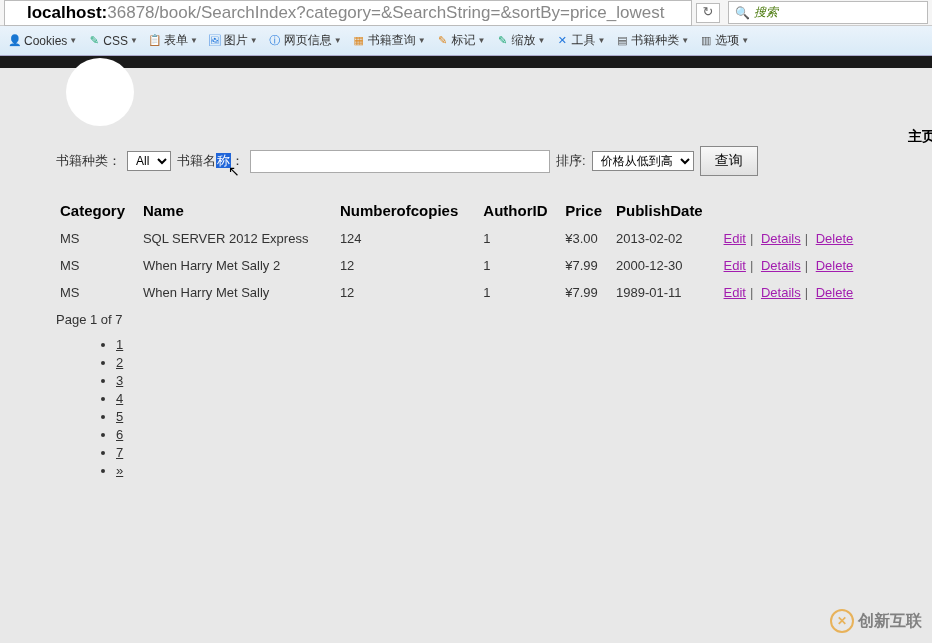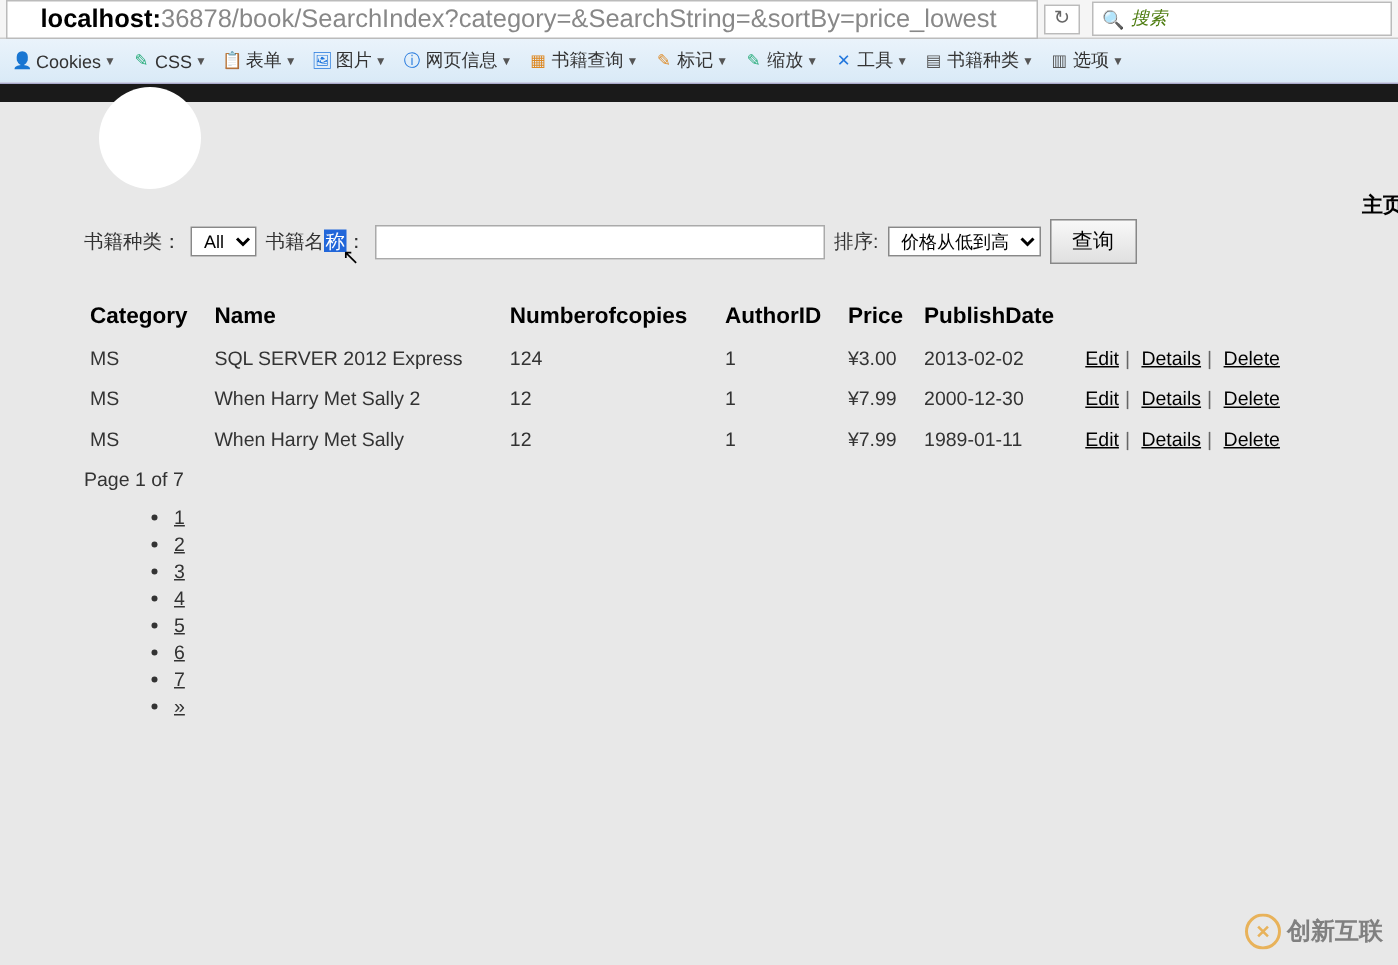--- a/index.html
+++ b/index.html
@@ -33,21 +33,21 @@
     .search-form { display: flex; align-items: center; gap: 6px; margin: 20px 0; font-size: 13px; }
     .form-label { color: #333; }
     .selected-char { background: #2166d9; color: #fff; padding: 0 1px; }
     .form-select { border: 1px solid #888; padding: 1px 4px; font-size: 12px; background: #fff; }
     .form-text { border: 1px solid #aaa; padding: 3px 6px; width: 300px; background: #fff; }
     .form-btn { border: 1px solid #888; background: linear-gradient(#f8f8f8, #e0e0e0); padding: 5px 14px; font-size: 14px; cursor: pointer; font-family: inherit; }
     
     .data-table { width: 100%; border-collapse: collapse; margin-top: 20px; }
     .data-table th { text-align: left; font-weight: bold; padding: 6px 4px; font-size: 15px; color: #000; }
     .data-table td { padding: 6px 4px; font-size: 13px; color: #333; }
-    .action-link { color: #000000; text-decoration: underline; cursor: pointer; }
+    .action-link { color: #a21caf; text-decoration: underline; cursor: pointer; }
     .action-sep { margin: 0 4px; color: #666; }
     
     .page-info { font-size: 13px; color: #333; margin-top: 6px; }
     .pager { list-style: disc; margin: 10px 0 0 60px; }
     .pager li { margin: 3px 0; color: #333; }
     .pager a { color: #333; text-decoration: underline; cursor: pointer; }
     
     .watermark { position: fixed; bottom: 10px; right: 10px; display: flex; align-items: center; gap: 4px; color: #555; font-size: 16px; font-weight: bold; opacity: 0.7; }
     .watermark-ico { width: 24px; height: 24px; border: 2px solid #e89c1f; border-radius: 50%; display: flex; align-items: center; justify-content: center; color: #e89c1f; font-size: 12px; font-weight: bold; }
     

